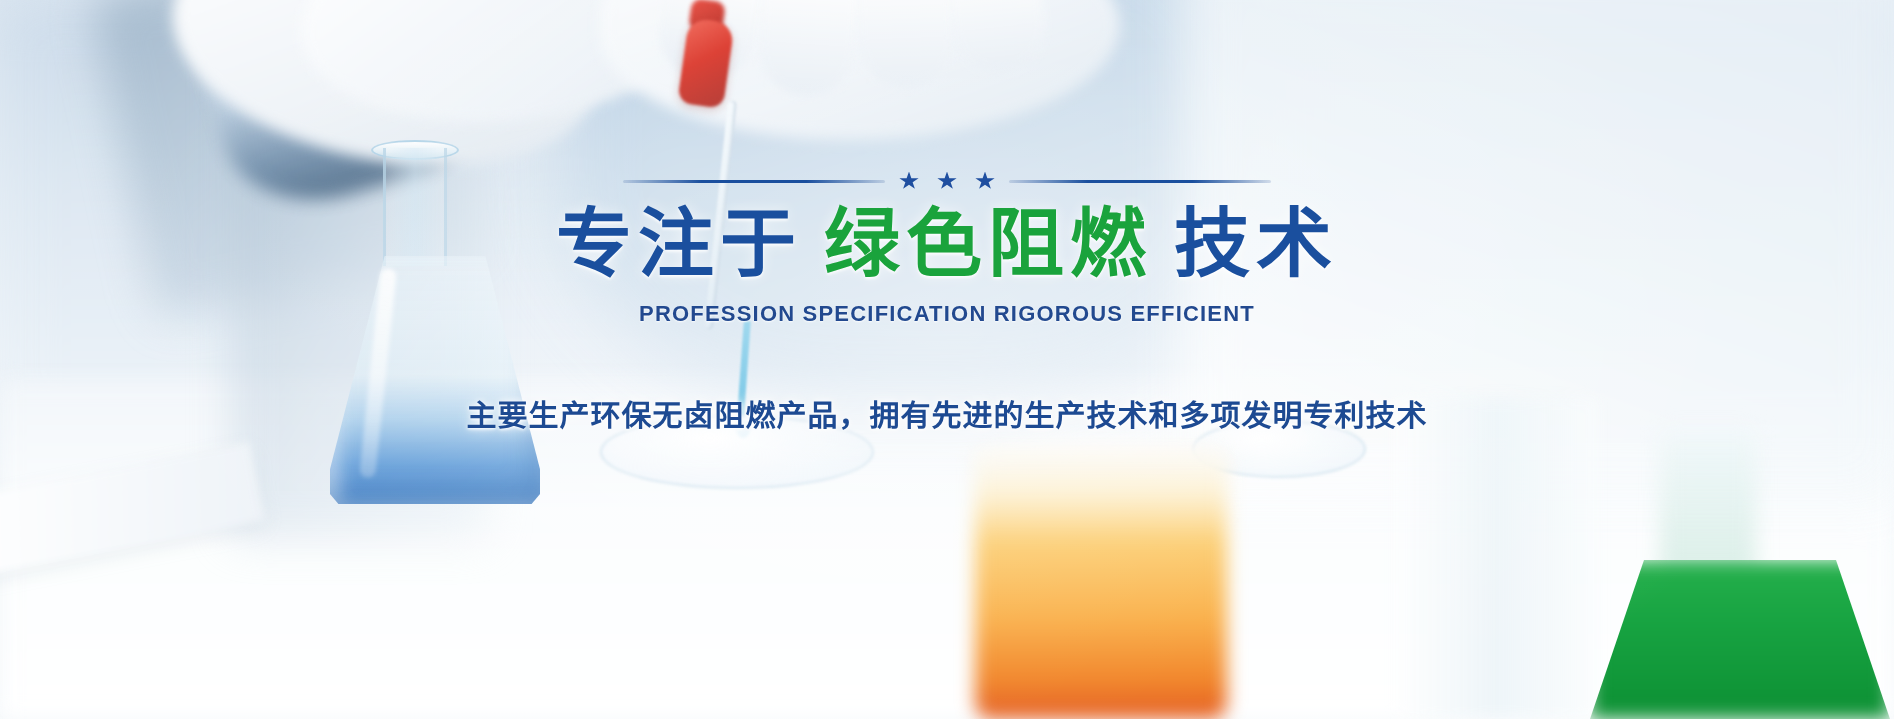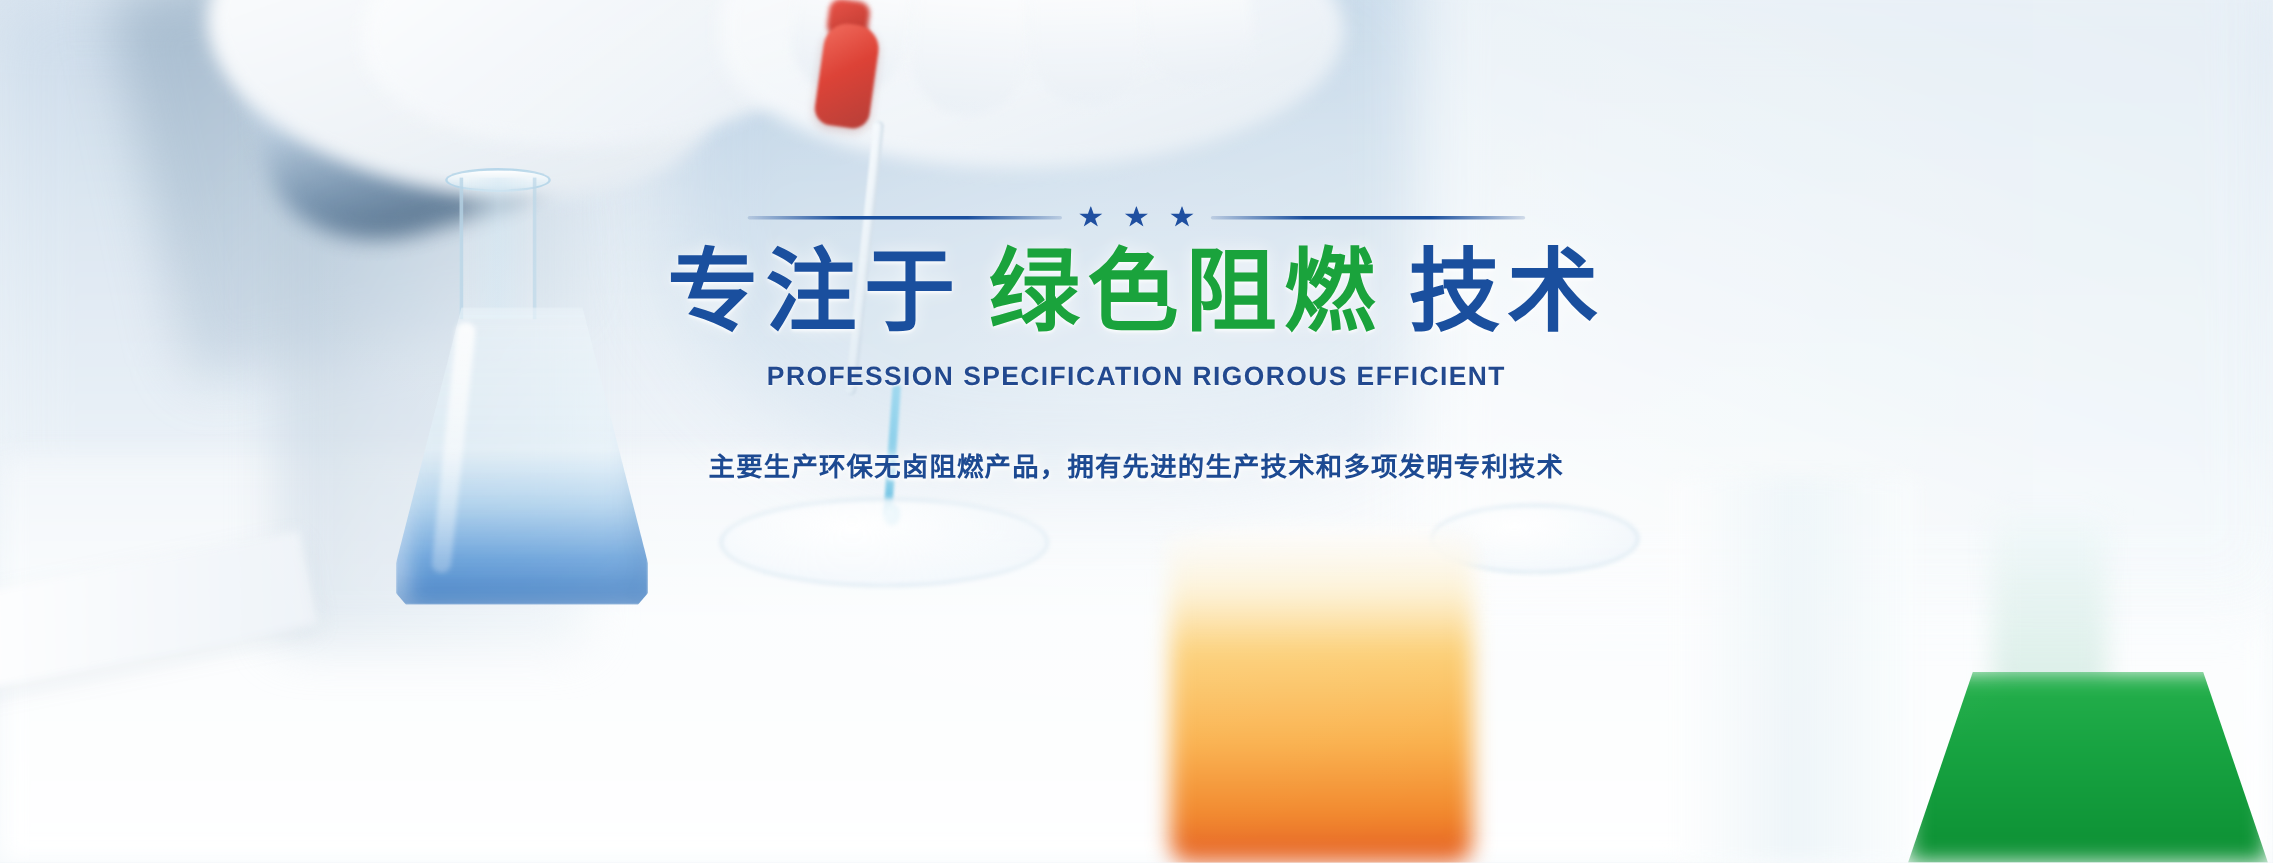--- a/index.html
+++ b/index.html
@@ -239,22 +239,22 @@
   .hl-space{display:inline-block;width:22px;}
 
   .sub-en{
     margin-top:16px;
     font-size:22px;font-weight:bold;letter-spacing:1.2px;color:#22498f;
     white-space:nowrap;
     text-shadow:0 1px 2px rgba(255,255,255,.9);
   }
 
   .desc-cn{
-    margin-top:44px;
-    font-size:22px;font-weight:bold;letter-spacing:1px;color:#1d4a92;
+    margin-top:64px;
+    font-size:30px;font-weight:bold;letter-spacing:1px;color:#1d4a92;
     white-space:nowrap;
     text-shadow:0 0 6px rgba(255,255,255,.95), 0 1px 3px rgba(255,255,255,.9), 0 0 16px rgba(255,255,255,.8);
   }
 </style>
 </head>
 <body>
 
 <div class="banner">
 
   <div class="bg-layer">

